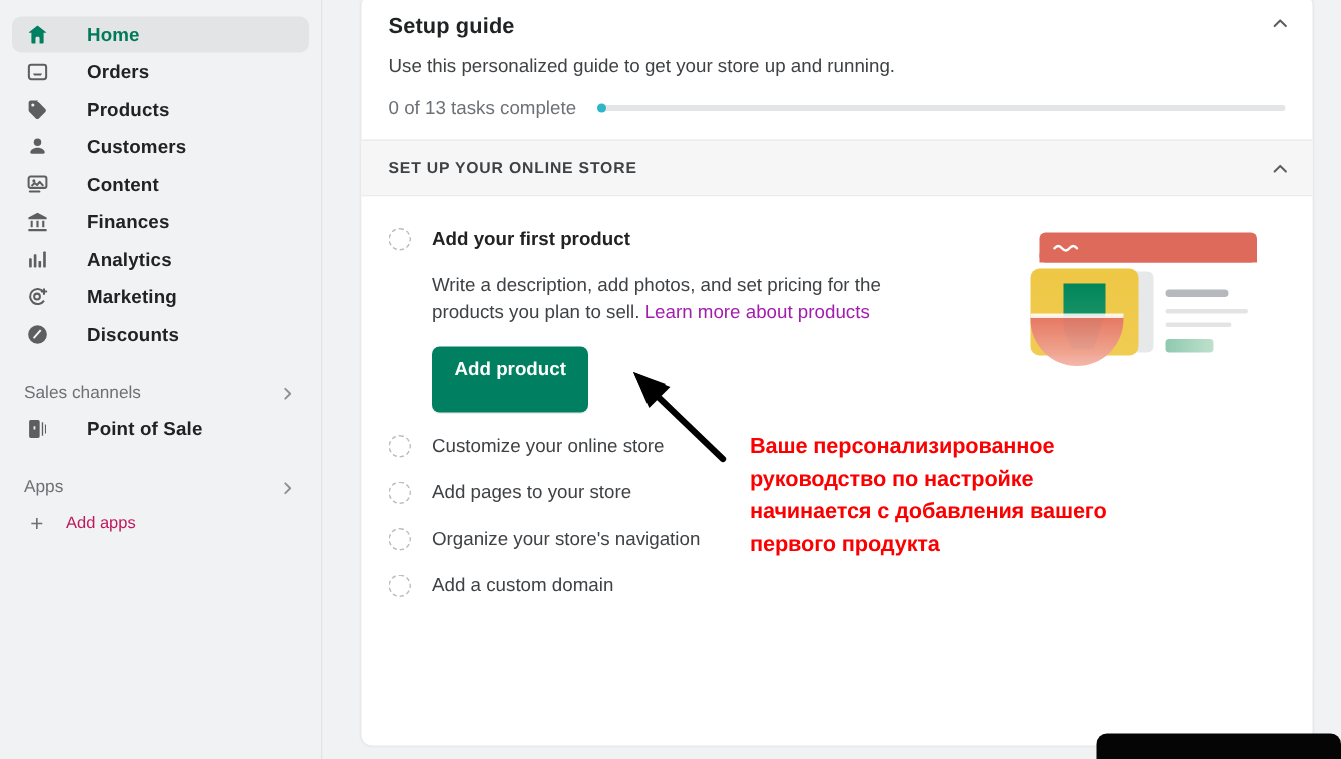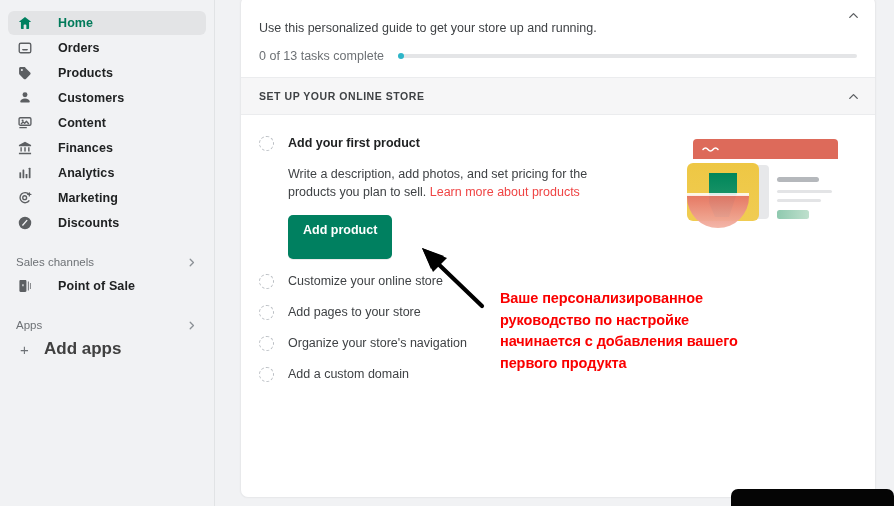--- a/index.html
+++ b/index.html
@@ -89,23 +89,23 @@
   .add-apps .plus {
     width: 17px; flex: 0 0 17px;
     margin-right: 11px;
     color: #6d7175;
     font-size: 15px;
     line-height: 1;
     text-align: center;
     font-weight: 400;
   }
   .add-apps .lbl {
-    font-size: 17px;
-    color: #404040;
-    font-weight: 700;
+    font-size: 11px;
+    color: #be185d;
+    font-weight: 400;
   }
 
   
   #main {
     flex: 1;
     height: 506px;
     position: relative;
     background: #f1f2f4;
     padding-left: 25px;
     padding-top: 0;
@@ -220,21 +220,21 @@
   }
   .task.expanded .task-title { color: #202223; }
   .task-title.muted { font-weight: 400; color: #3f4245; }
   .task-desc {
     font-size: 12.5px;
     color: #3f4245;
     line-height: 18px;
     margin-top: 13px;
     max-width: 318px;
   }
-  .task-link { color: #ef4444; cursor: pointer; }
+  .task-link { color: #a21caf; cursor: pointer; }
   .btn-primary {
     display: inline-block;
     margin-top: 14px;
     background: #008060;
     color: #ffffff;
     font-size: 12.5px;
     font-weight: 700;
     border: none;
     border-radius: 5px;
     padding: 8px 15px 22px 15px;
@@ -423,20 +423,21 @@
       <span class="plus">+</span>
       <span class="lbl">Add apps</span>
     </div>
 
   </nav>
 
   <div id="main">
     <div id="card">
 
       <div class="card-head">
+        <div class="card-title">Setup guide</div>
         <div class="card-sub">Use this personalized guide to get your store up and running.</div>
 
         <div class="progress-row">
           <span class="progress-label">0 of 13 tasks complete</span>
           <span class="progress-track">
             <span class="progress-dot"></span>
           </span>
         </div>
 
         <span class="head-collapse">

